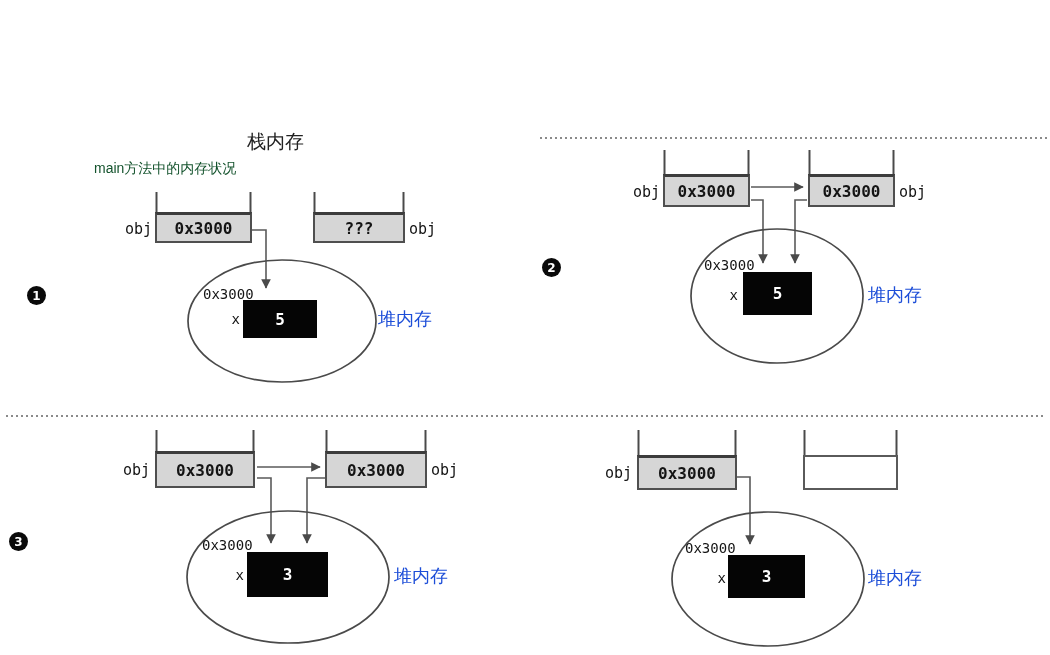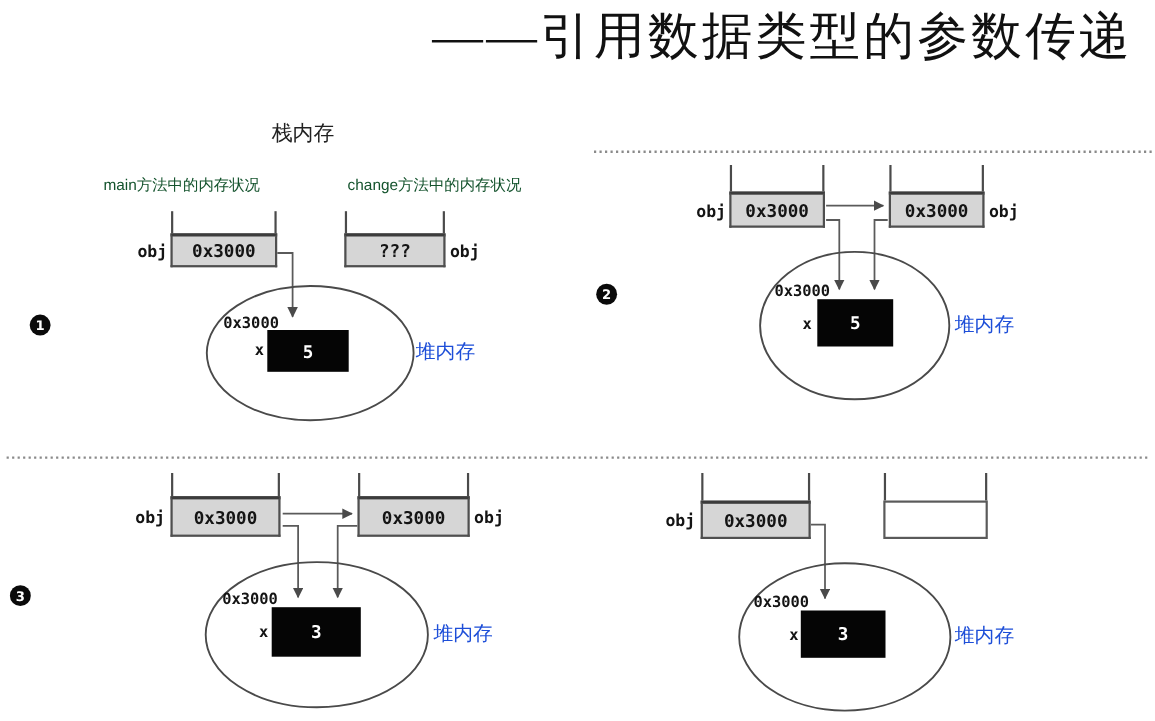--- a/index.html
+++ b/index.html
@@ -6,21 +6,21 @@
   #canvas{position:relative;width:1050px;height:655px;background:#ffffff;overflow:hidden;
           font-family:"Liberation Sans",sans-serif;}
   .abs{position:absolute;}
   #wires{position:absolute;left:0;top:0;}
   .title{font-family:"Liberation Serif",serif;font-weight:400;color:#111;
          font-size:46px;letter-spacing:3px;white-space:nowrap;}
   .cjk{font-family:"Liberation Sans",sans-serif;color:#14532d;white-space:nowrap;}
   .cjk-sm{font-size:14px;}
   .cjk-md{font-size:19px;color:#222;}
   .heap-lbl{font-size:18px;color:#1d4ed8;}
-  .mono{font-family:"DejaVu Sans Mono",monospace;font-weight:bold;color:#141414;white-space:nowrap;}
+  .mono{font-family:"DejaVu Sans Mono",monospace;font-weight:normal;color:#141414;white-space:nowrap;}
   .mono-15{font-size:15px;}
   .mono-14{font-size:14px;}
   .cell{box-sizing:border-box;background:#d6d6d6;border:2px solid #4f4f4f;border-top:3px solid #3c3c3c;
         display:flex;align-items:center;justify-content:center;
         font-family:"DejaVu Sans Mono",monospace;font-weight:bold;font-size:16px;color:#141414;}
   .cell-empty{background:#ffffff;border:2px solid #5a5a5a;}
   .valbox{box-sizing:border-box;background:#050505;color:#ffffff;display:flex;align-items:center;justify-content:center;
           font-family:"DejaVu Sans Mono",monospace;font-weight:bold;font-size:16px;}
   .badge{width:19px;height:19px;border-radius:50%;background:#0a0a0a;color:#ffffff;
          display:flex;align-items:center;justify-content:center;
@@ -77,25 +77,23 @@
     <g stroke="#4a4a4a" stroke-width="2" fill="none">
       <path d="M638.5,430 V457"></path>
         <path d="M735.5,430 V457"></path>
       <path d="M804.5,430 V457"></path>
         <path d="M896.5,430 V457"></path>
     </g>
     <polyline points="737,477 750,477 750,544" stroke="#5a5a5a" stroke-width="1.6" fill="none" marker-end="url(#arr)"></polyline>
     <ellipse cx="768" cy="579" rx="96" ry="67" stroke="#4a4a4a" stroke-width="1.7" fill="none"></ellipse>
   </svg>
 
-  <div class="abs title" style="left:393px;top:2px;">——引用数据类型的参数传递</div>
 
-  <div class="abs cjk cjk-md" style="left:247px;top:108px;">栈内存</div>
+  <div class="abs cjk cjk-md" style="left:247px;top:129px;">栈内存</div>
   <div class="abs cjk cjk-sm" style="left:94px;top:160px;">main方法中的内存状况</div>
-  <div class="abs cjk cjk-sm" style="left:316px;top:160px;">change方法中的内存状况</div>
 
   <div class="abs mono mono-15 objR" style="left:118px;top:220px;width:34px;">obj</div>
   <div class="abs cell" style="left:155px;top:212px;width:97px;height:31px;">0x3000</div>
   <div class="abs cell" style="left:313px;top:212px;width:92px;height:31px;">???</div>
   <div class="abs mono mono-15" style="left:409px;top:220px;">obj</div>
 
   <div class="abs badge" style="left:27px;top:286px;">1</div>
   <div class="abs mono mono-14" style="left:203px;top:286px;">0x3000</div>
   <div class="abs mono mono-14 objR" style="left:220px;top:311px;width:20px;">x</div>
   <div class="abs valbox" style="left:243px;top:300px;width:74px;height:38px;">5</div>

